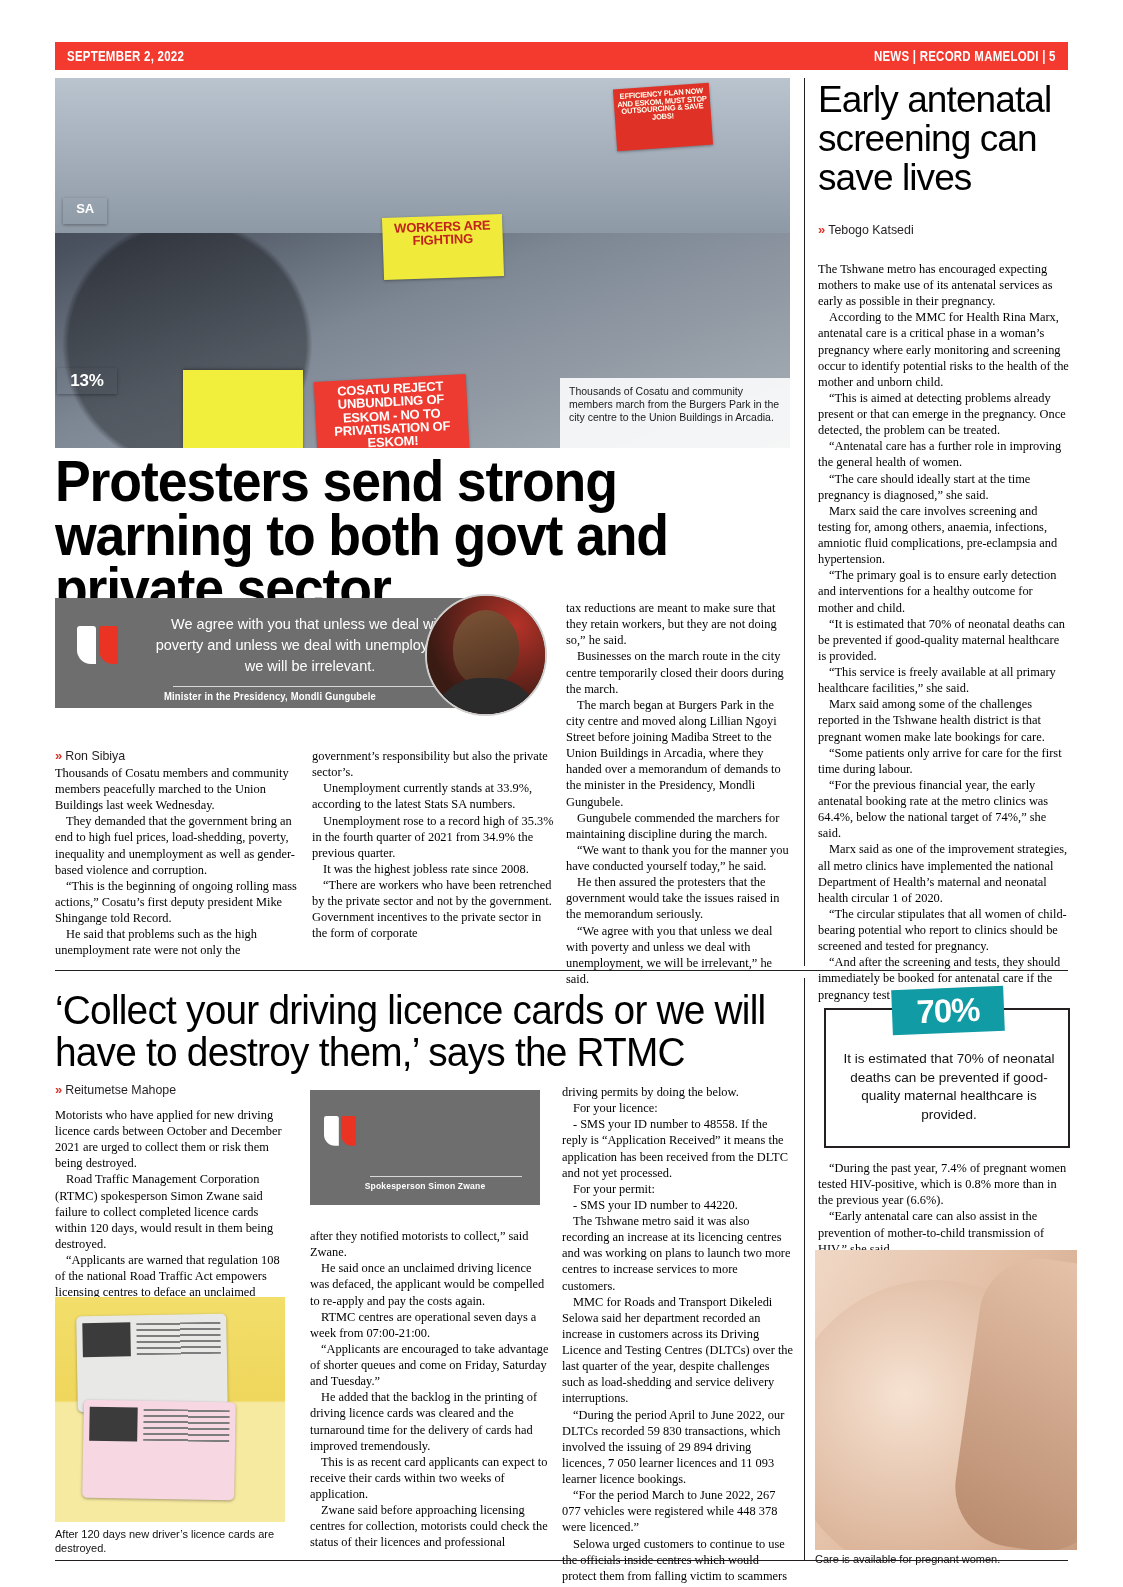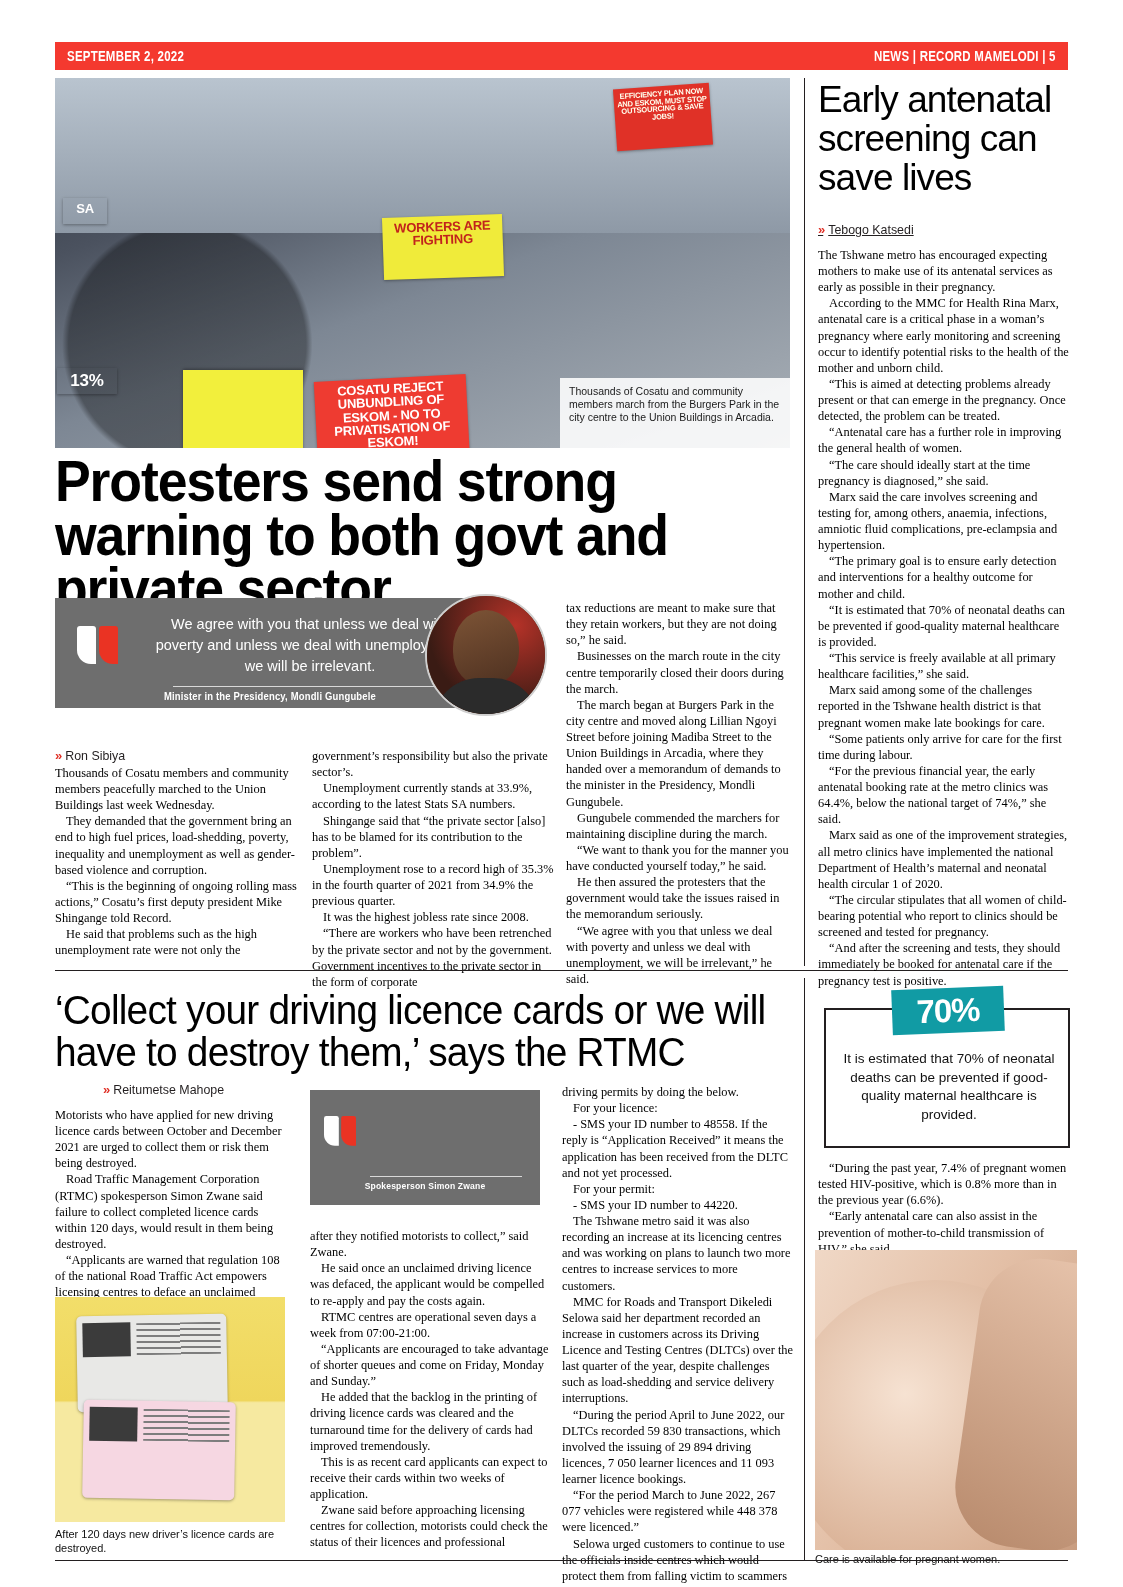--- a/index.html
+++ b/index.html
@@ -180,21 +180,20 @@
     </p>
     <p>Thousands of Cosatu members and community members peacefully marched to the Union Buildings last week Wednesday.</p>
     <p class="ind">They demanded that the government bring an end to high fuel prices, load-shedding, poverty, inequality and unemployment as well as gender-based violence and corruption.</p>
     <p class="ind">“This is the beginning of ongoing rolling mass actions,” Cosatu’s first deputy president Mike Shingange told Record.</p>
     <p class="ind">He said that problems such as the high unemployment rate were not only the</p>
   </div>
 
   <div class="col" style="left:312px;top:748px;width:243px;">
     <p>government’s responsibility but also the private sector’s.</p>
     <p class="ind">Unemployment currently stands at 33.9%, according to the latest Stats SA numbers.</p>
-    <p class="ind">Shingange said that “the private sector [also] has to be blamed for its contribution to the problem”.</p>
     <p class="ind">Unemployment rose to a record high of 35.3% in the fourth quarter of 2021 from 34.9% the previous quarter.</p>
     <p class="ind">It was the highest jobless rate since 2008.</p>
     <p class="ind">“There are workers who have been retrenched by the private sector and not by the government. Government incentives to the private sector in the form of corporate</p>
   </div>
 
   <div class="col" style="left:566px;top:600px;width:228px;">
     <p>tax reductions are meant to make sure that they retain workers, but they are not doing so,” he said.</p>
     <p class="ind">Businesses on the march route in the city centre temporarily closed their doors during the march.</p>
     <p class="ind">The march began at Burgers Park in the city centre and moved along Lillian Ngoyi Street before joining Madiba Street to the Union Buildings in Arcadia, where they handed over a memorandum of demands to the minister in the Presidency, Mondli Gungubele.</p>
     <p class="ind">Gungubele commended the marchers for maintaining discipline during the march.</p>
@@ -203,21 +202,21 @@
     <p class="ind">“We agree with you that unless we deal with poverty and unless we deal with unemployment, we will be irrelevant,” he said.</p>
   </div>
 
   <div class="vrule" style="left:804px;top:78px;height:888px;"></div>
   <div class="hrule" style="left:55px;top:970px;width:1013px;"></div>
   <div class="vrule" style="left:804px;top:978px;height:582px;"></div>
 
   <div class="hl-r">Early antenatal screening can save lives</div>
 
   <div class="col" style="left:818px;top:222px;width:252px;">
-    <p class="byline" style="margin-bottom:8px;text-decoration:underline;">
+    <p class="byline" style="margin-bottom:22px;">
       <span class="chev">»</span><span>Tebogo Katsedi</span>
     </p>
     <p>The Tshwane metro has encouraged expecting mothers to make use of its antenatal services as early as possible in their pregnancy.</p>
     <p class="ind">According to the MMC for Health Rina Marx, antenatal care is a critical phase in a woman’s pregnancy where early monitoring and screening occur to identify potential risks to the health of the mother and unborn child.</p>
     <p class="ind">“This is aimed at detecting problems already present or that can emerge in the pregnancy. Once detected, the problem can be treated.</p>
     <p class="ind">“Antenatal care has a further role in improving the general health of women.</p>
     <p class="ind">“The care should ideally start at the time pregnancy is diagnosed,” she said.</p>
     <p class="ind">Marx said the care involves screening and testing for, among others, anaemia, infections, amniotic fluid complications, pre-eclampsia and hypertension.</p>
     <p class="ind">“The primary goal is to ensure early detection and interventions for a healthy outcome for mother and child.</p>
     <p class="ind">“It is estimated that 70% of neonatal deaths can be prevented if good-quality maternal healthcare is provided.</p>
@@ -244,42 +243,42 @@
 
   <div class="photo" id="preg-photo">
     <div class="belly"></div>
     <div class="arm"></div>
   </div>
   <div class="photo-cap" style="left:815px;top:1553px;width:260px;">Care is available for pregnant women.</div>
 
   <div class="hl-2">‘Collect your driving licence cards or we will have to destroy them,’ says the RTMC</div>
 
   <div class="col" style="left:55px;top:1082px;width:232px;">
-    <p class="byline" style="margin-bottom:8px;margin-left:48px;">
+    <p class="byline" style="margin-bottom:8px;">
       <span class="chev">»</span><span>Reitumetse Mahope</span>
     </p>
     <p>Motorists who have applied for new driving licence cards between October and December 2021 are urged to collect them or risk them being destroyed.</p>
     <p class="ind">Road Traffic Management Corporation (RTMC) spokesperson Simon Zwane said failure to collect completed licence cards within 120 days, would result in them being destroyed.</p>
     <p class="ind">“Applicants are warned that regulation 108 of the national Road Traffic Act empowers licensing centres to deface an unclaimed driving licence card 120 days</p>
   </div>
 
   <div class="pq" id="pq2">
     <div class="qglyph">
         <i></i>
         <i></i>
       </div>
     <div class="qline"></div>
     <div class="qattr">Spokesperson Simon Zwane</div>
   </div>
 
   <div class="col" style="left:310px;top:1228px;width:240px;">
     <p>after they notified motorists to collect,” said Zwane.</p>
     <p class="ind">He said once an unclaimed driving licence was defaced, the applicant would be compelled to re-apply and pay the costs again.</p>
     <p class="ind">RTMC centres are operational seven days a week from 07:00-21:00.</p>
-    <p class="ind">“Applicants are encouraged to take advantage of shorter queues and come on Friday, Monday and Sunday.”</p>
+    <p class="ind">“Applicants are encouraged to take advantage of shorter queues and come on Friday, Saturday and Tuesday.”</p>
     <p class="ind">He added that the backlog in the printing of driving licence cards was cleared and the turnaround time for the delivery of cards had improved tremendously.</p>
     <p class="ind">This is as recent card applicants can expect to receive their cards within two weeks of application.</p>
     <p class="ind">Zwane said before approaching licensing centres for collection, motorists could check the status of their licences and professional</p>
   </div>
 
   <div class="col" style="left:562px;top:1084px;width:232px;">
     <p>driving permits by doing the below.</p>
     <p class="ind">For your licence:</p>
     <p class="ind">- SMS your ID number to 48558. If the reply is “Application Received” it means the application has been received from the DLTC and not yet processed.</p>
     <p class="ind">For your permit:</p>

